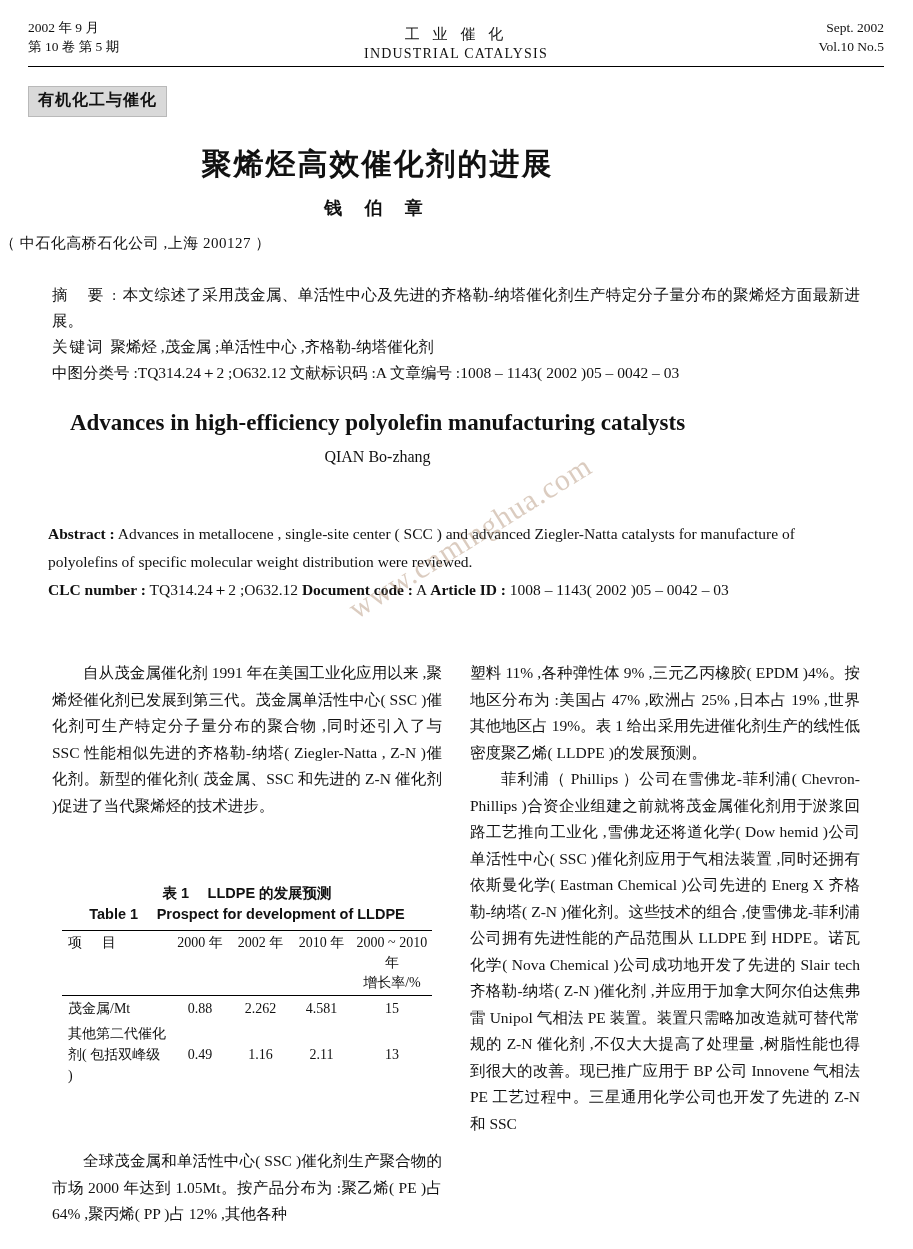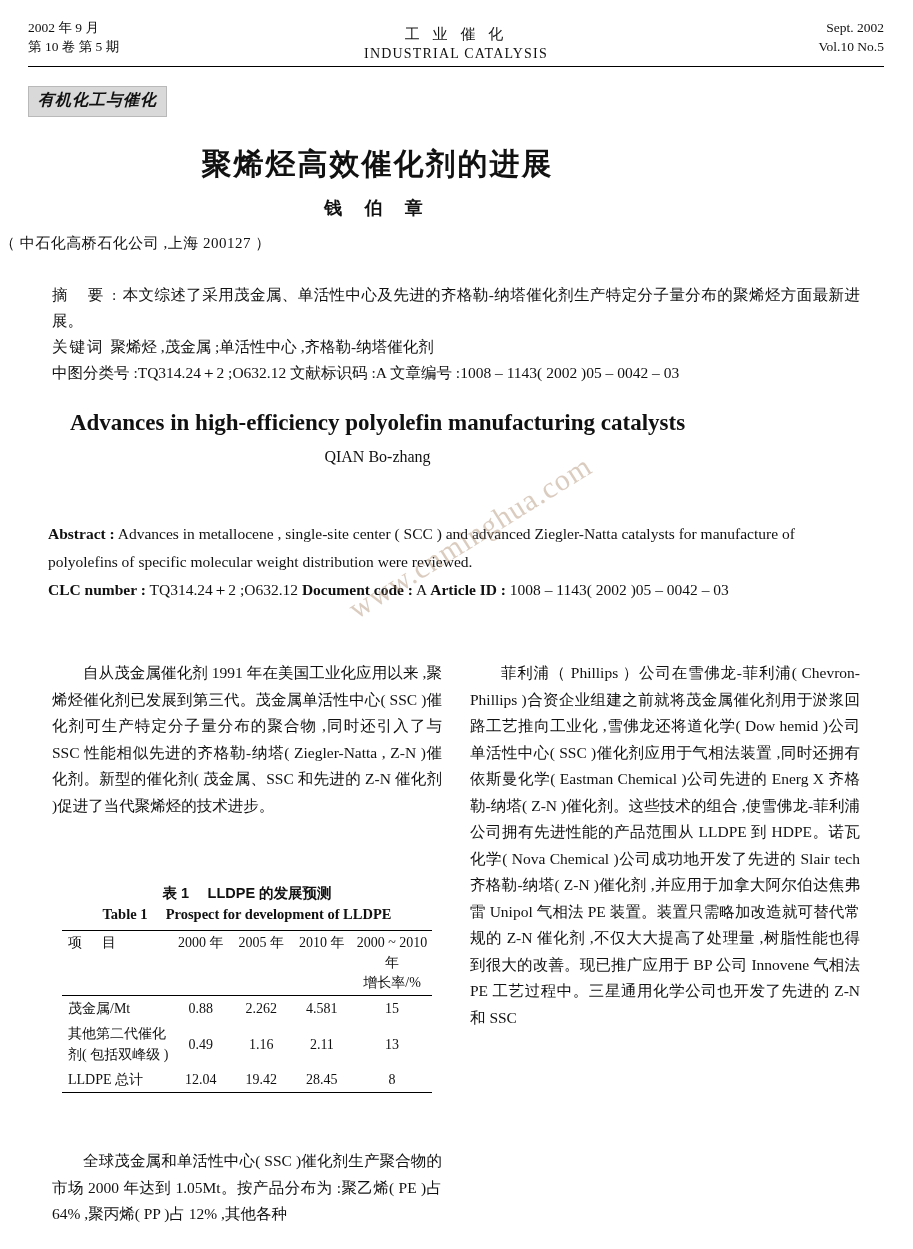--- a/index.html
+++ b/index.html
@@ -55,21 +55,20 @@
   }
   
   .sec-tag {
     position:absolute; left:28px; top:86px;
     background:#d9d9d9;
     border: 1px solid #b9b9b9;
     padding: 3px 9px 5px 9px;
     font-family: "DejaVu Sans", sans-serif;
     font-size: 16px;
     font-weight: bold;
-    font-style: italic;
     letter-spacing: 1px;
     color:#111;
   }
   
   .title-cn {
     position:absolute; left:0; right:0; top:144px;
     text-align:center;
     font-family: "DejaVu Sans", sans-serif;
     font-weight: bold;
     font-size: 30px;
@@ -143,21 +142,21 @@
   }
   .tbl-cap-cn {
     text-align:center;
     font-family:Liberation Sans, sans-serif;
     font-size: 14.5px;
     font-weight: bold;
     margin-bottom: 2px;
   }
   .tbl-cap-en {
     text-align:center;
-    font-family:Liberation Serif, serif;
+    font-family:Liberation Sans, sans-serif;
     font-size: 14.5px;
     font-weight: bold;
     margin-bottom: 6px;
   }
   table.data {
     border-collapse: collapse;
     width: 370px;
     font-size: 14px;
   }
   table.data th, table.data td {
@@ -253,21 +252,21 @@
   </div>
 
   <div class="table-wrap">
     <div class="tbl-cap-cn">表 1　 LLDPE 的发展预测</div>
     <div class="tbl-cap-en">Table 1　 Prospect for development of LLDPE</div>
     <table class="data">
       <thead>
         <tr class="tbl-top tbl-mid">
           <th class="first" style="width:108px">项　目</th>
           <th style="width:60px">2000 年</th>
-          <th style="width:60px">2005 年</th>
+          <th style="width:60px">2002 年</th>
           <th style="width:60px">2010 年</th>
           <th style="width:82px">
             <span style="display:block">2000 ~ 2010 年</span>
             <span style="display:block">增长率/%</span>
           </th>
         </tr>
       </thead>
       <tbody>
         <tr>
           <td class="first">茂金属/Mt</td>
@@ -276,34 +275,28 @@
           <td>4.581</td>
           <td>15</td>
         </tr>
         <tr>
           <td class="first" style="line-height:21px">其他第二代催化剂( 包括双峰级 )</td>
           <td style="vertical-align:middle">0.49</td>
           <td style="vertical-align:middle">1.16</td>
           <td style="vertical-align:middle">2.11</td>
           <td style="vertical-align:middle">13</td>
         </tr>
-        <tr class="tbl-bot">
-          <td class="first">LLDPE 总计</td>
-          <td>12.04</td>
-          <td>19.42</td>
-          <td>28.45</td>
-          <td>8</td>
-        </tr>
       </tbody>
     </table>
   </div>
 
   <div class="col left" style="top:1148px">
     <p class="indent">全球茂金属和单活性中心( SSC )催化剂生产聚合物的市场 2000 年达到 1.05Mt。按产品分布为 :聚乙烯( PE )占 64% ,聚丙烯( PP )占 12% ,其他各种</p>
   </div>
 
   <div class="col right">
+    <p>塑料 11% ,各种弹性体 9% ,三元乙丙橡胶( EPDM )4%。按地区分布为 :美国占 47% ,欧洲占 25% ,日本占 19% ,世界其他地区占 19%。表 1 给出采用先进催化剂生产的线性低密度聚乙烯( LLDPE )的发展预测。</p>
     <p class="indent">菲利浦（ Phillips ）公司在雪佛龙-菲利浦( Chevron-Phillips )合资企业组建之前就将茂金属催化剂用于淤浆回路工艺推向工业化 ,雪佛龙还将道化学( Dow hemid )公司单活性中心( SSC )催化剂应用于气相法装置 ,同时还拥有依斯曼化学( Eastman Chemical )公司先进的 Energ X 齐格勒-纳塔( Z-N )催化剂。这些技术的组合 ,使雪佛龙-菲利浦公司拥有先进性能的产品范围从 LLDPE 到 HDPE。诺瓦化学( Nova Chemical )公司成功地开发了先进的 Slair tech 齐格勒-纳塔( Z-N )催化剂 ,并应用于加拿大阿尔伯达焦弗雷 Unipol 气相法 PE 装置。装置只需略加改造就可替代常规的 Z-N 催化剂 ,不仅大大提高了处理量 ,树脂性能也得到很大的改善。现已推广应用于 BP 公司 Innovene 气相法 PE 工艺过程中。三星通用化学公司也开发了先进的 Z-N 和 SSC</p>
   </div>
 
   <div class="watermark">www.cnminghua.com</div>
 
 </div>
 
 </body></html>

